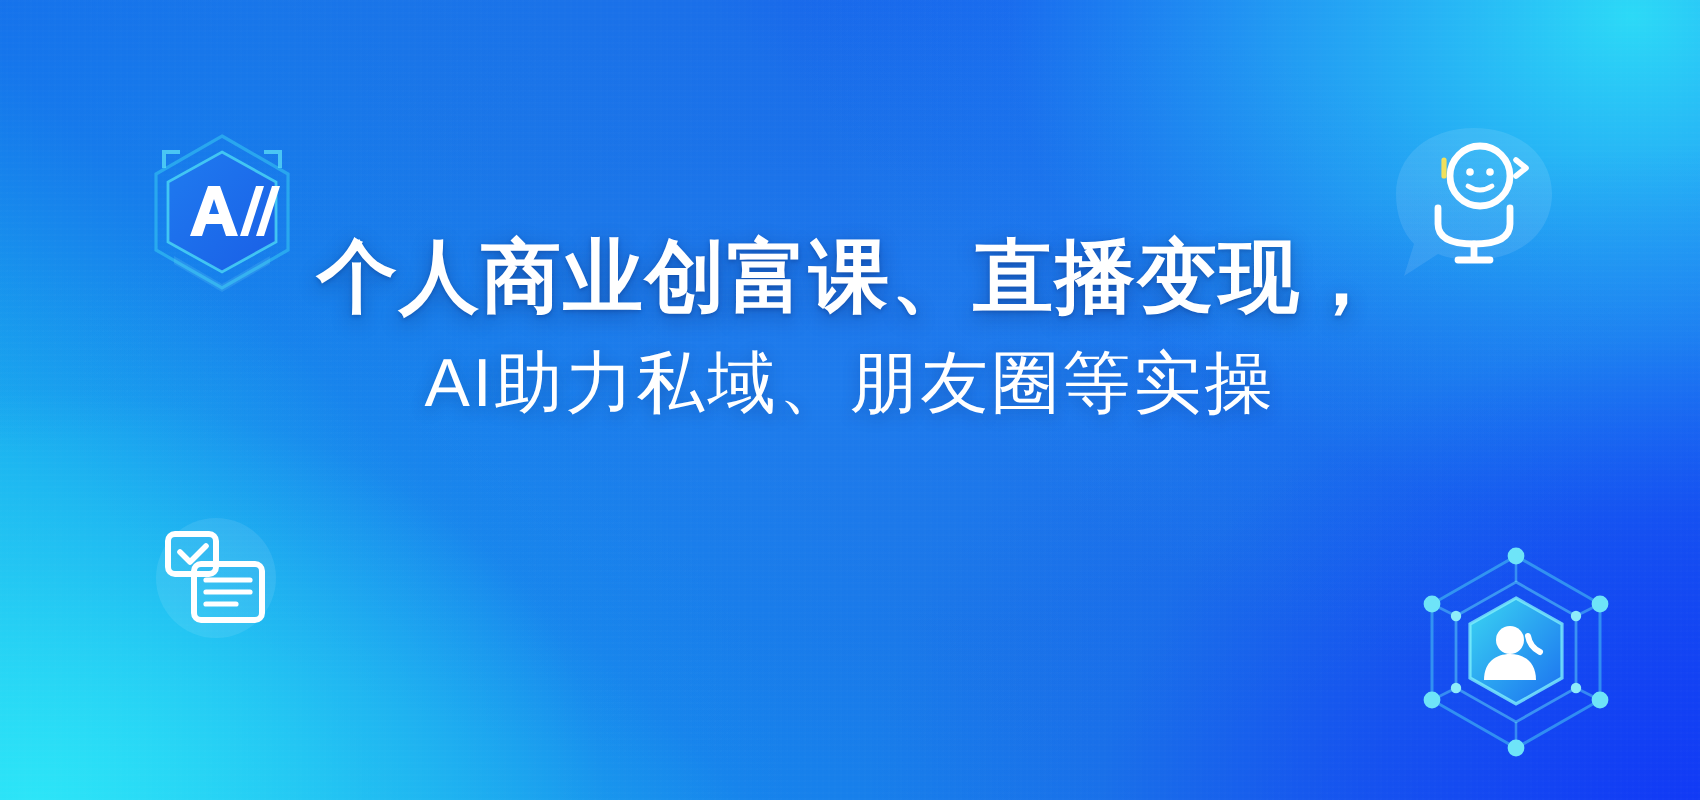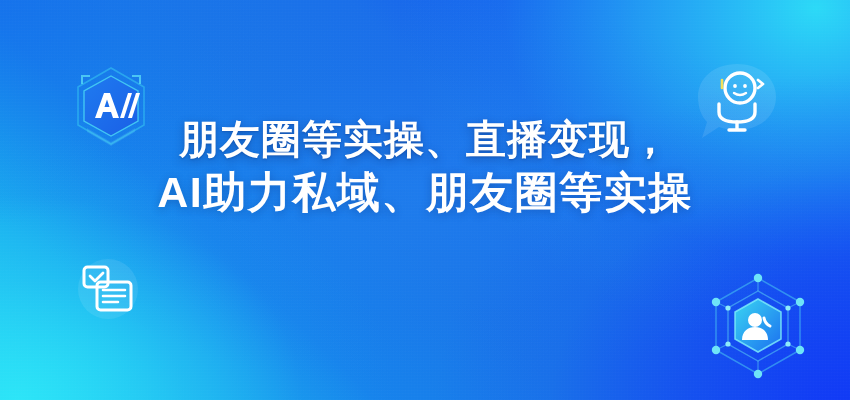--- a/index.html
+++ b/index.html
@@ -111,22 +111,22 @@
     line-height: 50px;
     text-shadow: 0 3px 10px rgba(10,40,110,0.38), 0 1px 2px rgba(10,40,110,0.30);
   }
   .line-2 {
     font-size: 40px;
     font-weight: 700;
     line-height: 54px;
     text-shadow: 0 3px 10px rgba(10,40,110,0.38), 0 1px 2px rgba(10,40,110,0.30);
   }
   .line-3 {
-    font-size: 43px;
-    font-weight: 700;
+    font-size: 34px;
+    font-weight: 400;
     line-height: 52px;
     letter-spacing: 1.5px;
     text-shadow: 0 2px 8px rgba(10,40,110,0.30);
   }
 </style>
 </head>
 <body>
 
 <div class="banner">
 
@@ -226,17 +226,17 @@
       <polygon points="58,31 81,44 81,71 58,84 35,71 35,44" fill="url(#hexUser)" stroke="#7ff0fb" stroke-opacity=".8" stroke-width="1.6"></polygon>
 
       <circle cx="55" cy="52" r="7" fill="#ffffff"></circle>
       <path d="M42,72 C42,63 48,59 55,59 C62,59 68,63 68,72 Z" fill="#ffffff"></path>
 
       <path d="M64,50 A11,11 0 0 0 70,58" fill="none" stroke="#ffffff" stroke-width="3" stroke-linecap="round"></path>
     </svg>
   </div>
 
   <div class="headline">
-    <div class="line line-2">朋友圈等实操、直播变现，</div>
+    <div class="line line-2">个人商业创富课、直播变现，</div>
     <div class="line line-3">AI助力私域、朋友圈等实操</div>
   </div>
 
 </div>
 
 </body></html>

